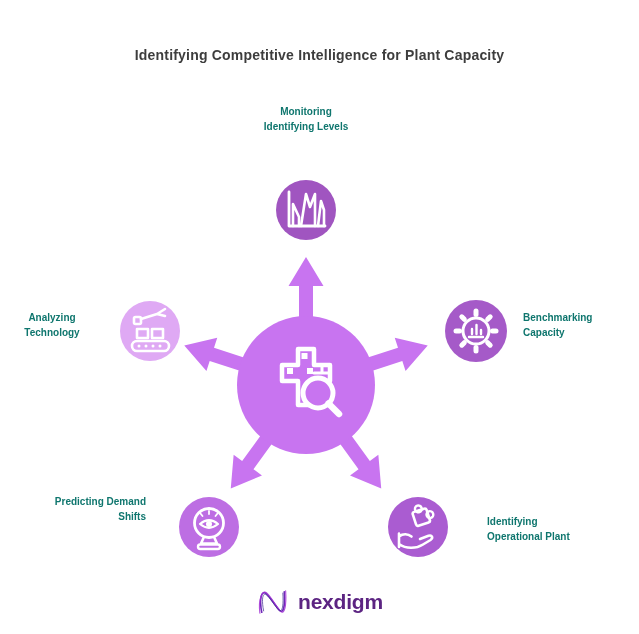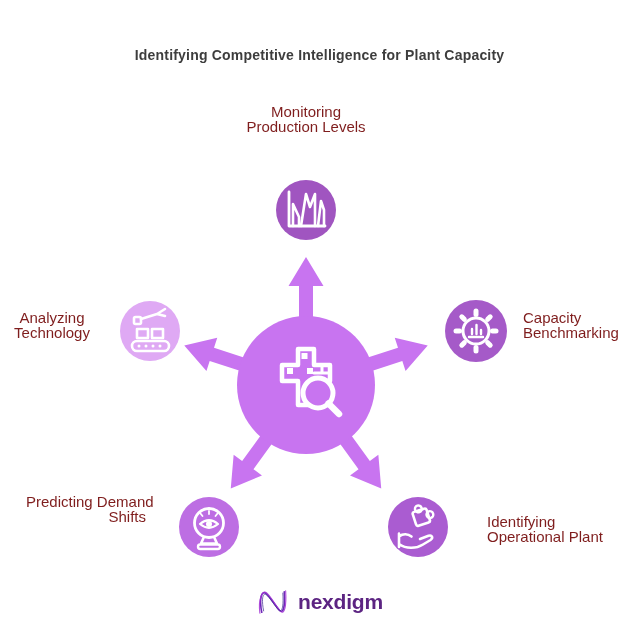--- a/index.html
+++ b/index.html
@@ -5,21 +5,21 @@
   html,body{margin:0;padding:0;background:#ffffff;}
   #canvas{
     position:relative;width:639px;height:634px;background:#ffffff;overflow:hidden;
     font-family:"Liberation Sans","DejaVu Sans",sans-serif;
   }
   .title{
     position:absolute;left:0;top:47px;width:639px;text-align:center;
     font-size:14px;font-weight:700;color:#3d3d3d;letter-spacing:.2px;
   }
   .node-label{
-    position:absolute;font-size:15px;font-weight:400;color:#7f1d1d;line-height:15px;
+    position:absolute;font-size:10px;font-weight:700;color:#0f766e;line-height:15px;
   }
   .node-label div{white-space:nowrap;}
   .lbl-center{text-align:center;}
   .lbl-left{text-align:left;}
   .lbl-right{text-align:right;}
   .node-circle{position:absolute;}
   #diagram-svg{position:absolute;left:0;top:0;}
   .footer{
     position:absolute;left:0;top:582px;width:639px;height:40px;
     display:flex;align-items:center;justify-content:center;gap:8px;
@@ -52,35 +52,35 @@
       <rect x="37" y="21" width="6" height="6" fill="#ffffff"></rect>
       <rect x="17" y="21" width="6" height="6" fill="#ffffff"></rect>
       <path class="icon-stroke" stroke-width="3" d="M44,26 H58 M52,18 V26"></path>
       <circle cx="48" cy="46" r="15" stroke="#ffffff" stroke-width="5" fill="#c874f0"></circle>
       <line x1="58.5" y1="56.5" x2="69" y2="67" stroke="#ffffff" stroke-width="6.5" stroke-linecap="round"></line>
     </g>
   </svg>
 
   <div class="node-label lbl-center" style="left:206px;top:104px;width:200px;">
     <div>Monitoring</div>
-    <div>Production Levels</div>
+    <div>Identifying Levels</div>
   </div>
   <svg class="node-circle" style="left:276px;top:180px;" width="60" height="60" viewBox="0 0 60 60">
     <circle cx="30" cy="30" r="30" fill="#a055c0"></circle>
     <g>
       <path class="icon-stroke" stroke-width="2.8" d="M13,12 V46 H49"></path>
       <path class="icon-stroke" stroke-width="2.6" d="M17,46 V24 L23,37 V46"></path>
       <path class="icon-stroke" stroke-width="2.6" d="M25,46 L30,14 L34,27 L39,14 V46"></path>
       <path class="icon-stroke" stroke-width="2.6" d="M42,46 L45,21 L48,30 V46"></path>
     </g>
   </svg>
 
   <div class="node-label lbl-left" style="left:523px;top:310px;width:110px;">
+    <div>Benchmarking</div>
     <div>Capacity</div>
-    <div>Benchmarking</div>
   </div>
   <svg class="node-circle" style="left:445px;top:300px;" width="62" height="62" viewBox="0 0 62 62">
     <circle cx="31" cy="31" r="31" fill="#a55ac8"></circle>
     <g>
       <circle cx="31" cy="31" r="13" class="icon-stroke" stroke-width="3"></circle>
       <g stroke="#ffffff" stroke-width="5" stroke-linecap="round">
         <line x1="31" y1="14.5" x2="31" y2="11"></line>
         <line x1="31" y1="47.5" x2="31" y2="51"></line>
         <line x1="14.5" y1="31" x2="11" y2="31"></line>
         <line x1="47.5" y1="31" x2="51" y2="31"></line>

